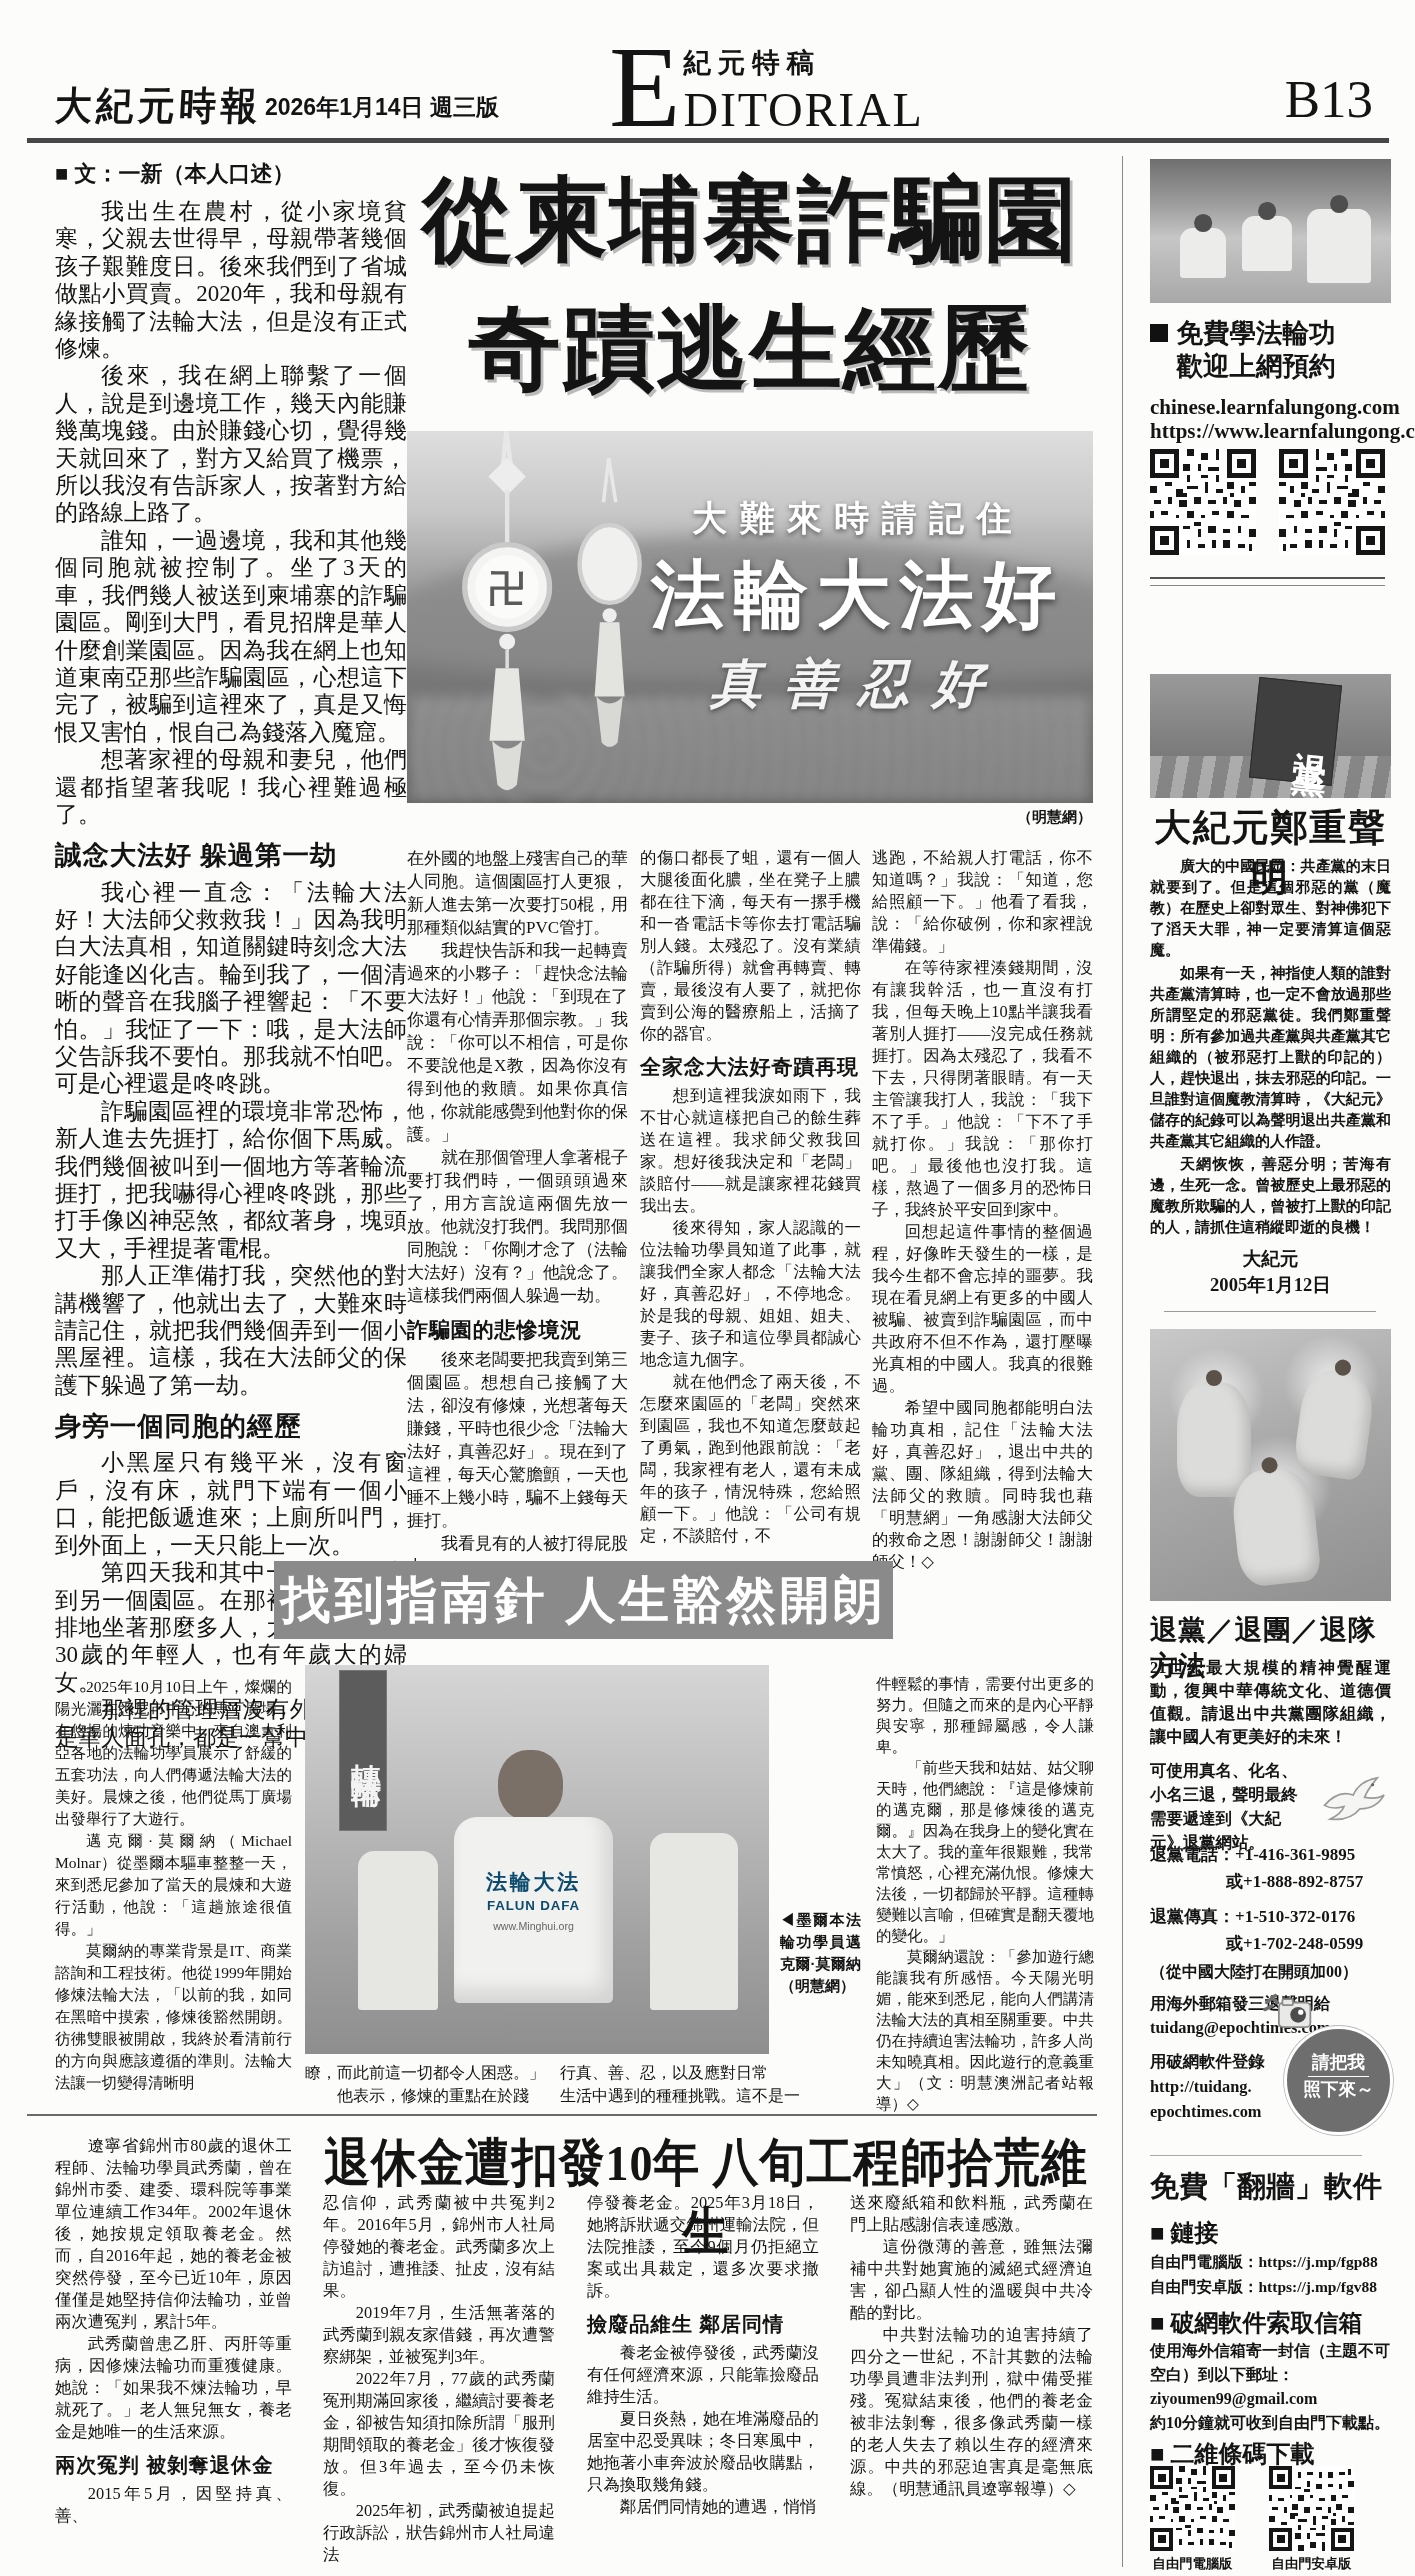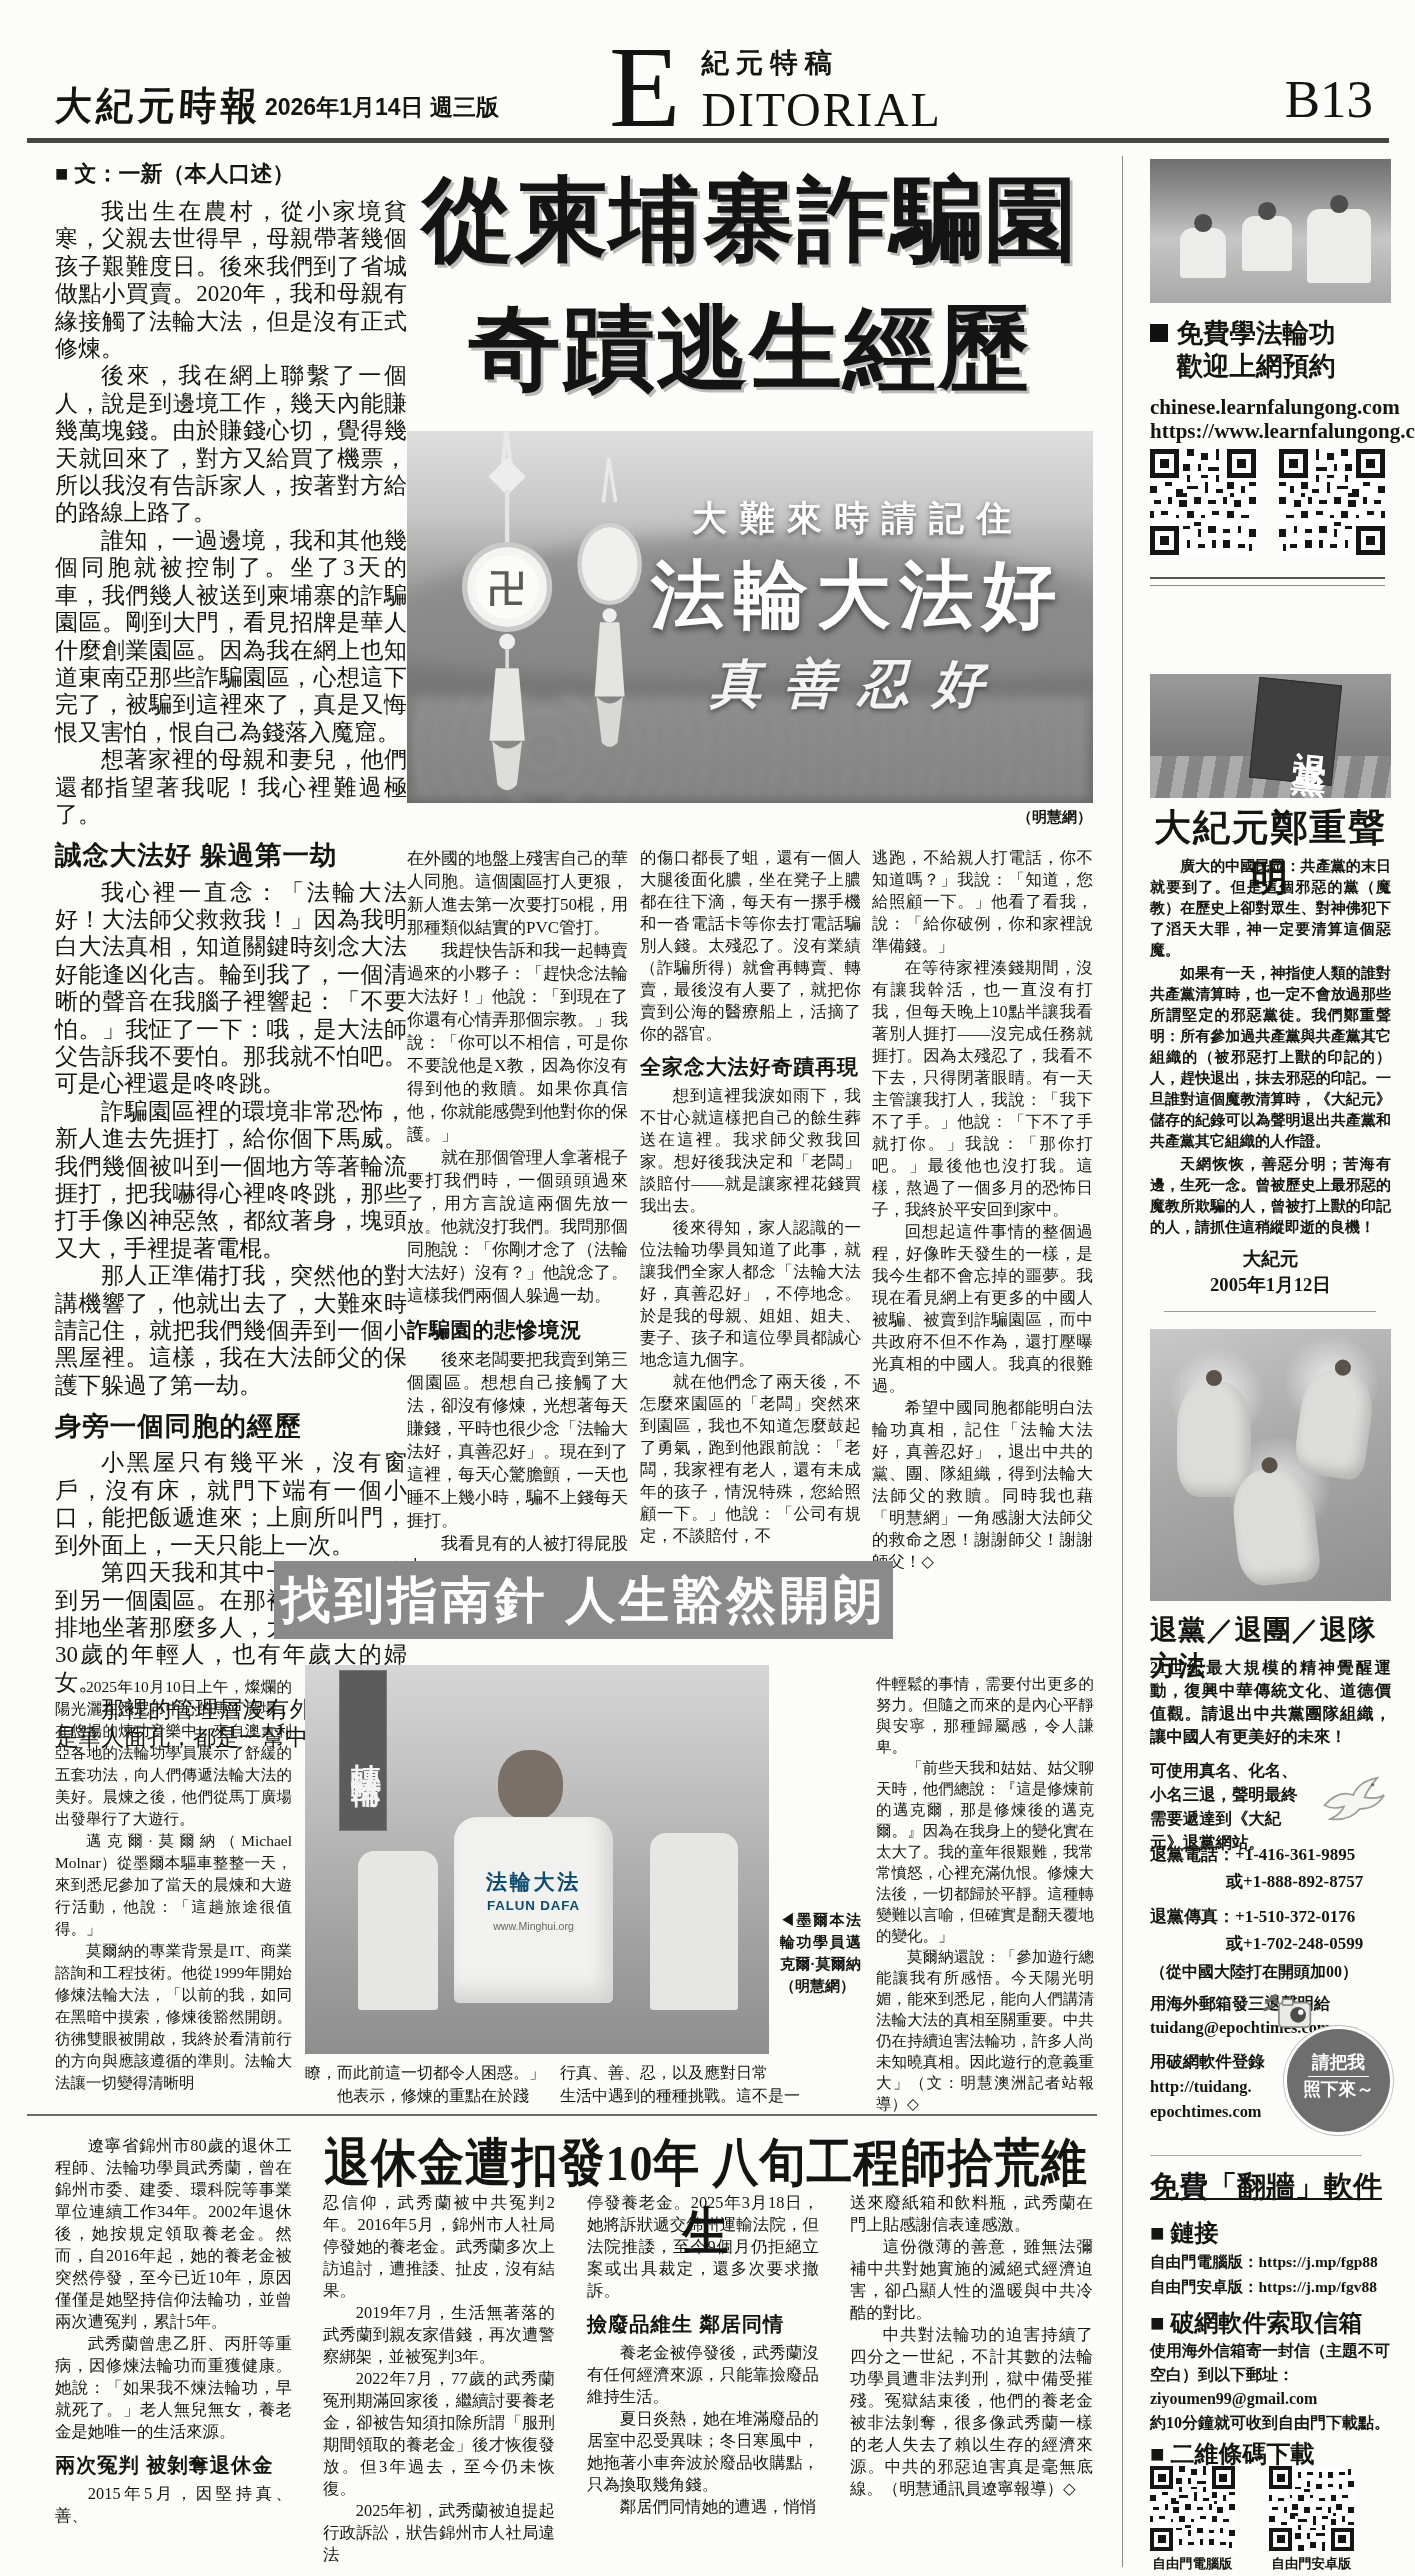--- a/index.html
+++ b/index.html
@@ -7,21 +7,21 @@
        font-family:"Liberation Serif","DejaVu Serif",serif;color:#141414;}
   .page{position:absolute;left:0;top:0;width:1415px;height:2576px;background:#fcfcfa;overflow:hidden;}
 
   
   .masthead{position:absolute;left:55px;top:81px;font-size:37px;font-weight:900;
             letter-spacing:4.4px;transform:scaleY(1.05) skewX(-3deg);}
   .h-date{position:absolute;left:265px;top:92px;font-family:"Liberation Sans",sans-serif;
           font-weight:700;font-size:23px;}
   .sec-block{position:absolute;left:609px;top:34px;display:flex;align-items:flex-start;}
   .bigE{font-size:117px;line-height:106px;font-weight:400;}
-  .sec-right{margin-left:21px;padding-top:10.6px;}
+  .sec-right{margin-left:3px;padding-top:10.6px;}
   .sec-cn{font-family:"Liberation Sans",sans-serif;font-weight:700;font-size:27.4px;letter-spacing:7px;}
   .sec-en{font-size:48px;letter-spacing:1.8px;margin-top:1.8px;}
   .pageno{position:absolute;right:42px;top:69px;font-size:53px;}
   .header-rule{position:absolute;left:26.5px;top:138px;width:1362px;height:5.3px;background:#474747;}
   .vrule{position:absolute;left:1122px;top:156px;width:0.9px;height:2411px;background:#8a8a8a;}
 
   
   .col{position:absolute;text-align:justify;}
   .para{margin:0;text-indent:2em;}
   .shead{font-family:"Liberation Sans",sans-serif;font-weight:900;text-indent:0;
@@ -141,21 +141,21 @@
   .mailblk{position:absolute;left:1150px;top:1992px;width:241px;font-weight:700;font-size:16.4px;line-height:24px;}
   .webblk{position:absolute;left:1150px;top:2049px;width:150px;font-weight:700;font-size:16.4px;line-height:25px;}
   .badge{position:absolute;left:1284px;top:2026px;width:103px;height:103px;border-radius:50%;
          background:#6e6e6e;border:3.5px solid #fff;box-shadow:0 0 0 0.9px #bbb;color:#fff;
          text-align:center;font-weight:700;font-size:17.7px;}
   .badge .b1{margin-top:21px;border-bottom:0.9px solid #fff;display:inline-block;padding:0 3.5px 1.8px;}
   .badge .b2{margin-top:3.5px;}
   .cam{position:absolute;left:1263px;top:1992px;}
   .fw-rule{position:absolute;left:1150px;top:2155px;width:212px;height:0.9px;background:#aaa;}
   .fw-title{position:absolute;left:1150px;top:2167px;width:241px;
-            font-family:"Liberation Serif",serif;font-weight:900;font-size:29px;text-decoration:underline;}
+            font-family:"Liberation Serif",serif;font-weight:900;font-size:29px;}
   .fw-h{position:absolute;left:1150px;width:241px;font-weight:900;font-size:24px;}
   .fwh1{top:2217px;}
   .fw-links{position:absolute;left:1150px;top:2249px;width:257px;font-weight:700;font-size:15.5px;line-height:25px;}
   .fwh2{top:2307px;}
   .fw-mail{position:absolute;left:1150px;top:2339px;width:248px;font-weight:700;font-size:16px;line-height:24px;}
   .fwh3{top:2438px;}
   .qr-row2{position:absolute;left:1150px;top:2466px;width:241px;display:flex;gap:34px;}
   .qr2{width:85px;height:85px;}
   .qr-labels{position:absolute;left:1150px;top:2555px;width:241px;display:flex;gap:34px;
              font-weight:700;font-size:13.3px;}

